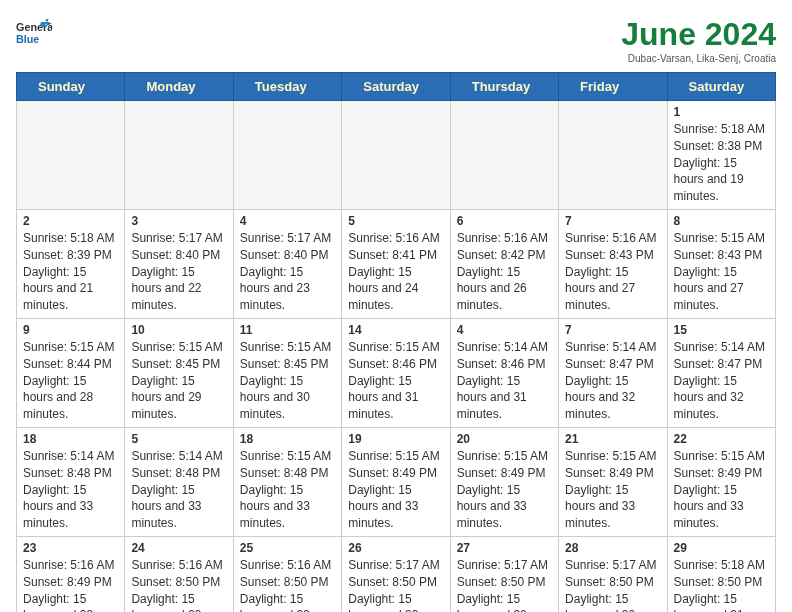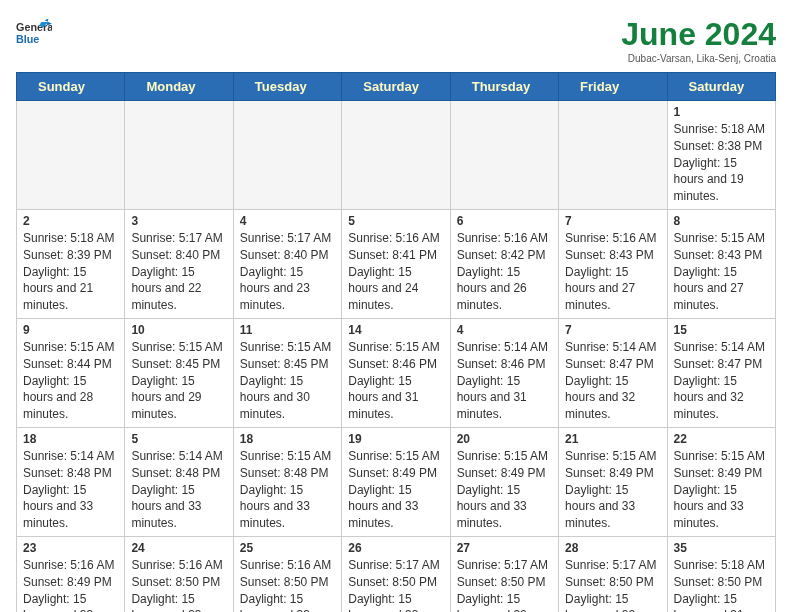--- a/index.html
+++ b/index.html
@@ -284,21 +284,21 @@
 Sunset: 8:50 PM
 Daylight: 15 hours and 32 minutes.</div>
         </td>
         <td>
           <span class="day-num">28</span>
           <div class="day-info" style="white-space: pre-line;">Sunrise: 5:17 AM
 Sunset: 8:50 PM
 Daylight: 15 hours and 32 minutes.</div>
         </td>
         <td>
-          <span class="day-num">35</span>
+          <span class="day-num">29</span>
           <div class="day-info" style="white-space: pre-line;">Sunrise: 5:18 AM
 Sunset: 8:50 PM
 Daylight: 15 hours and 31 minutes.</div>
         </td>
       </tr>
       <tr>
         <td>
           <span class="day-num">30</span>
           <div class="day-info" style="white-space: pre-line;">Sunrise: 5:18 AM
 Sunset: 8:49 PM

